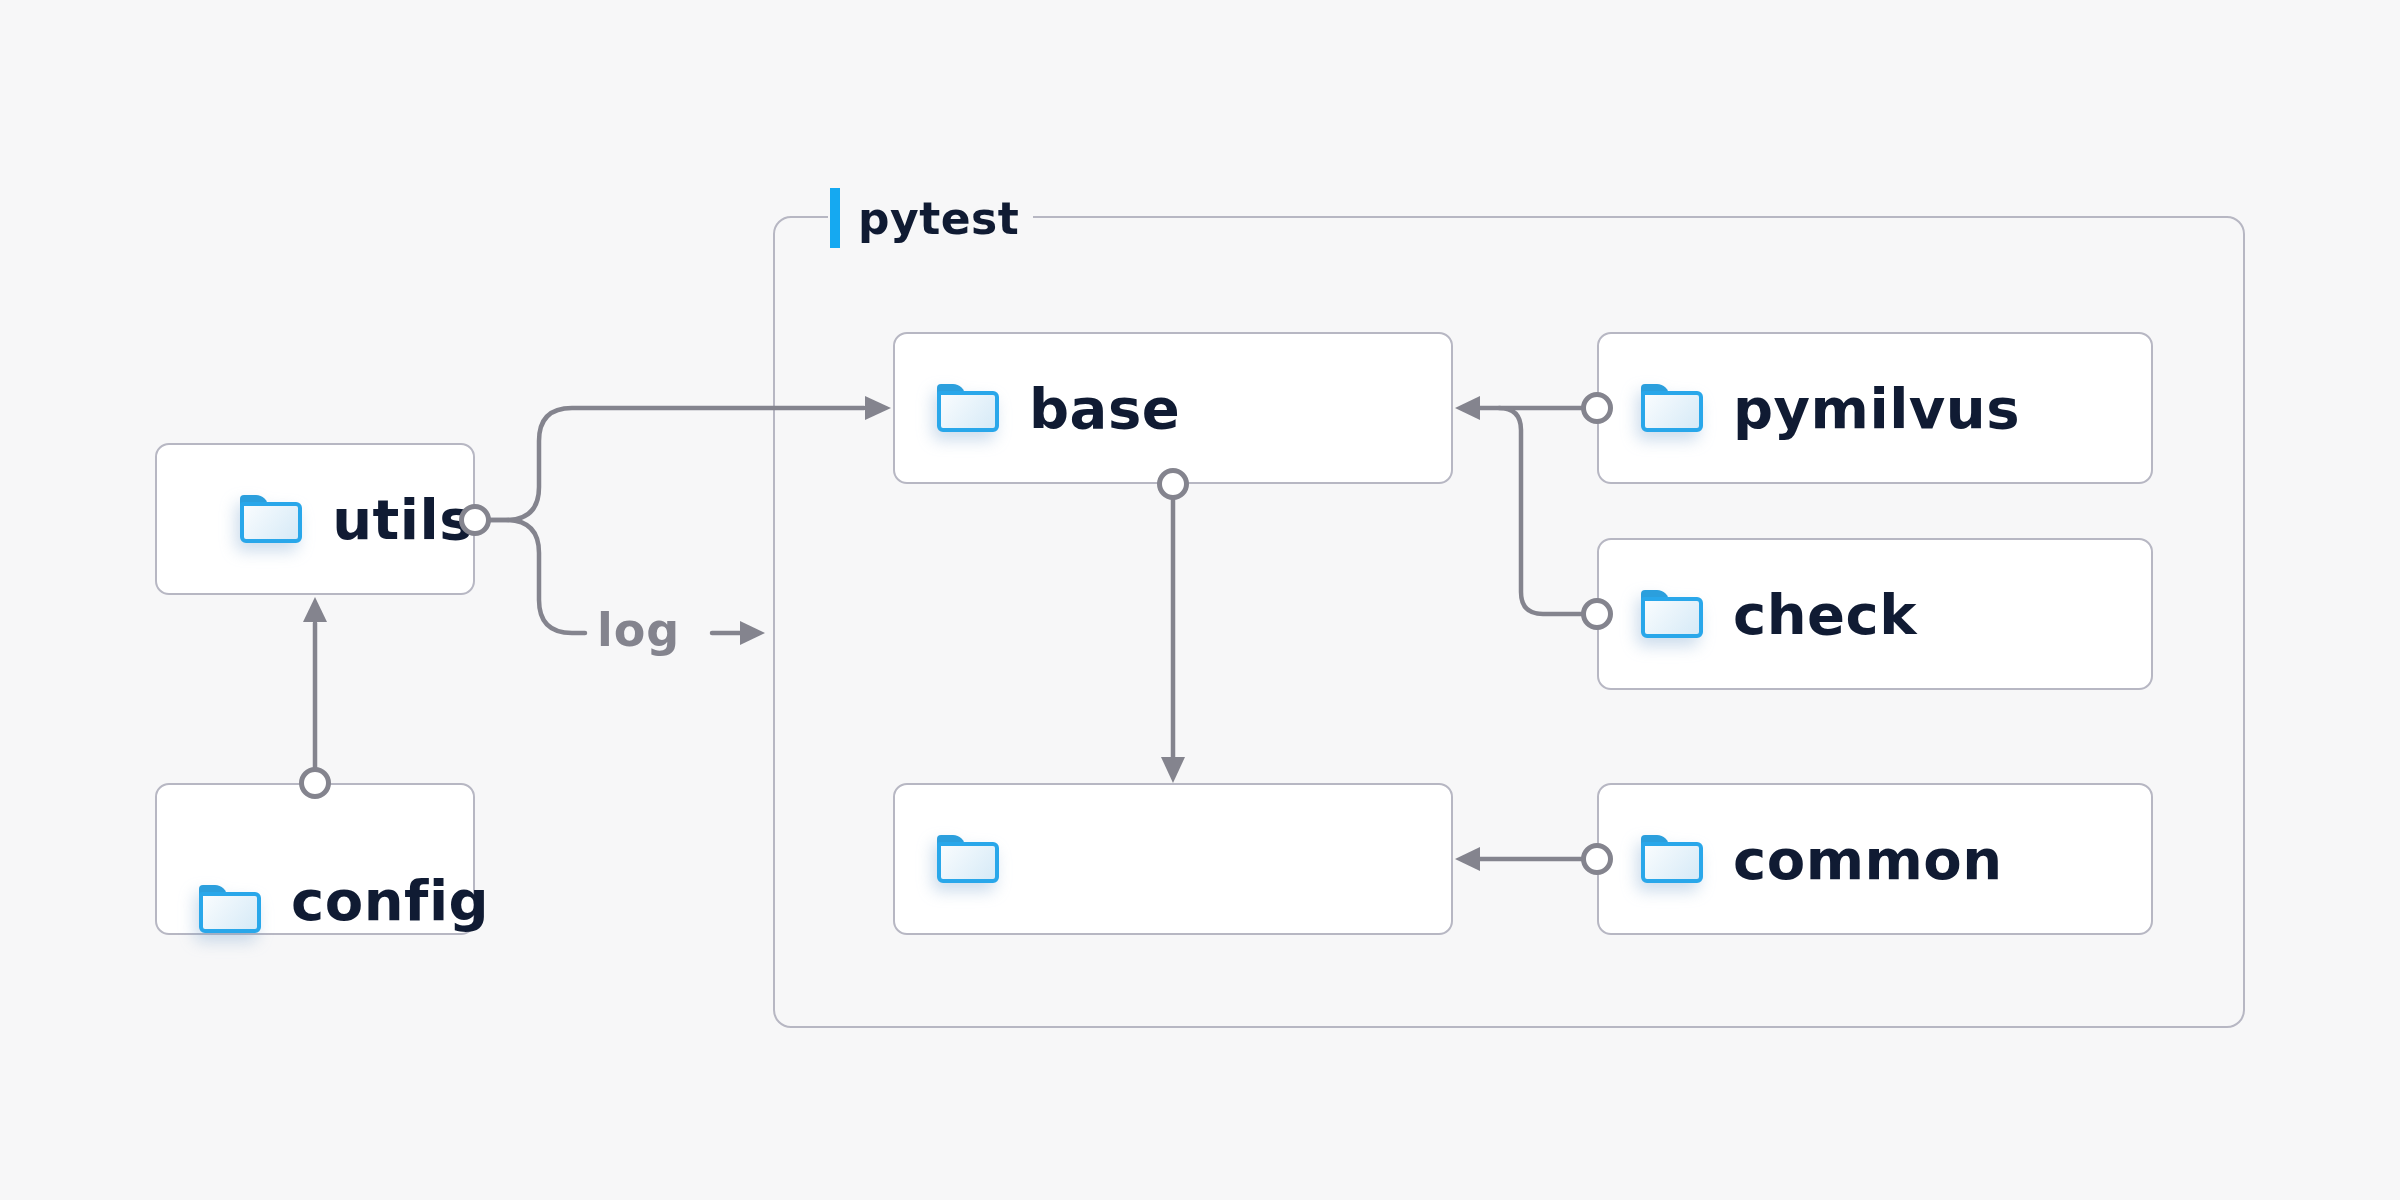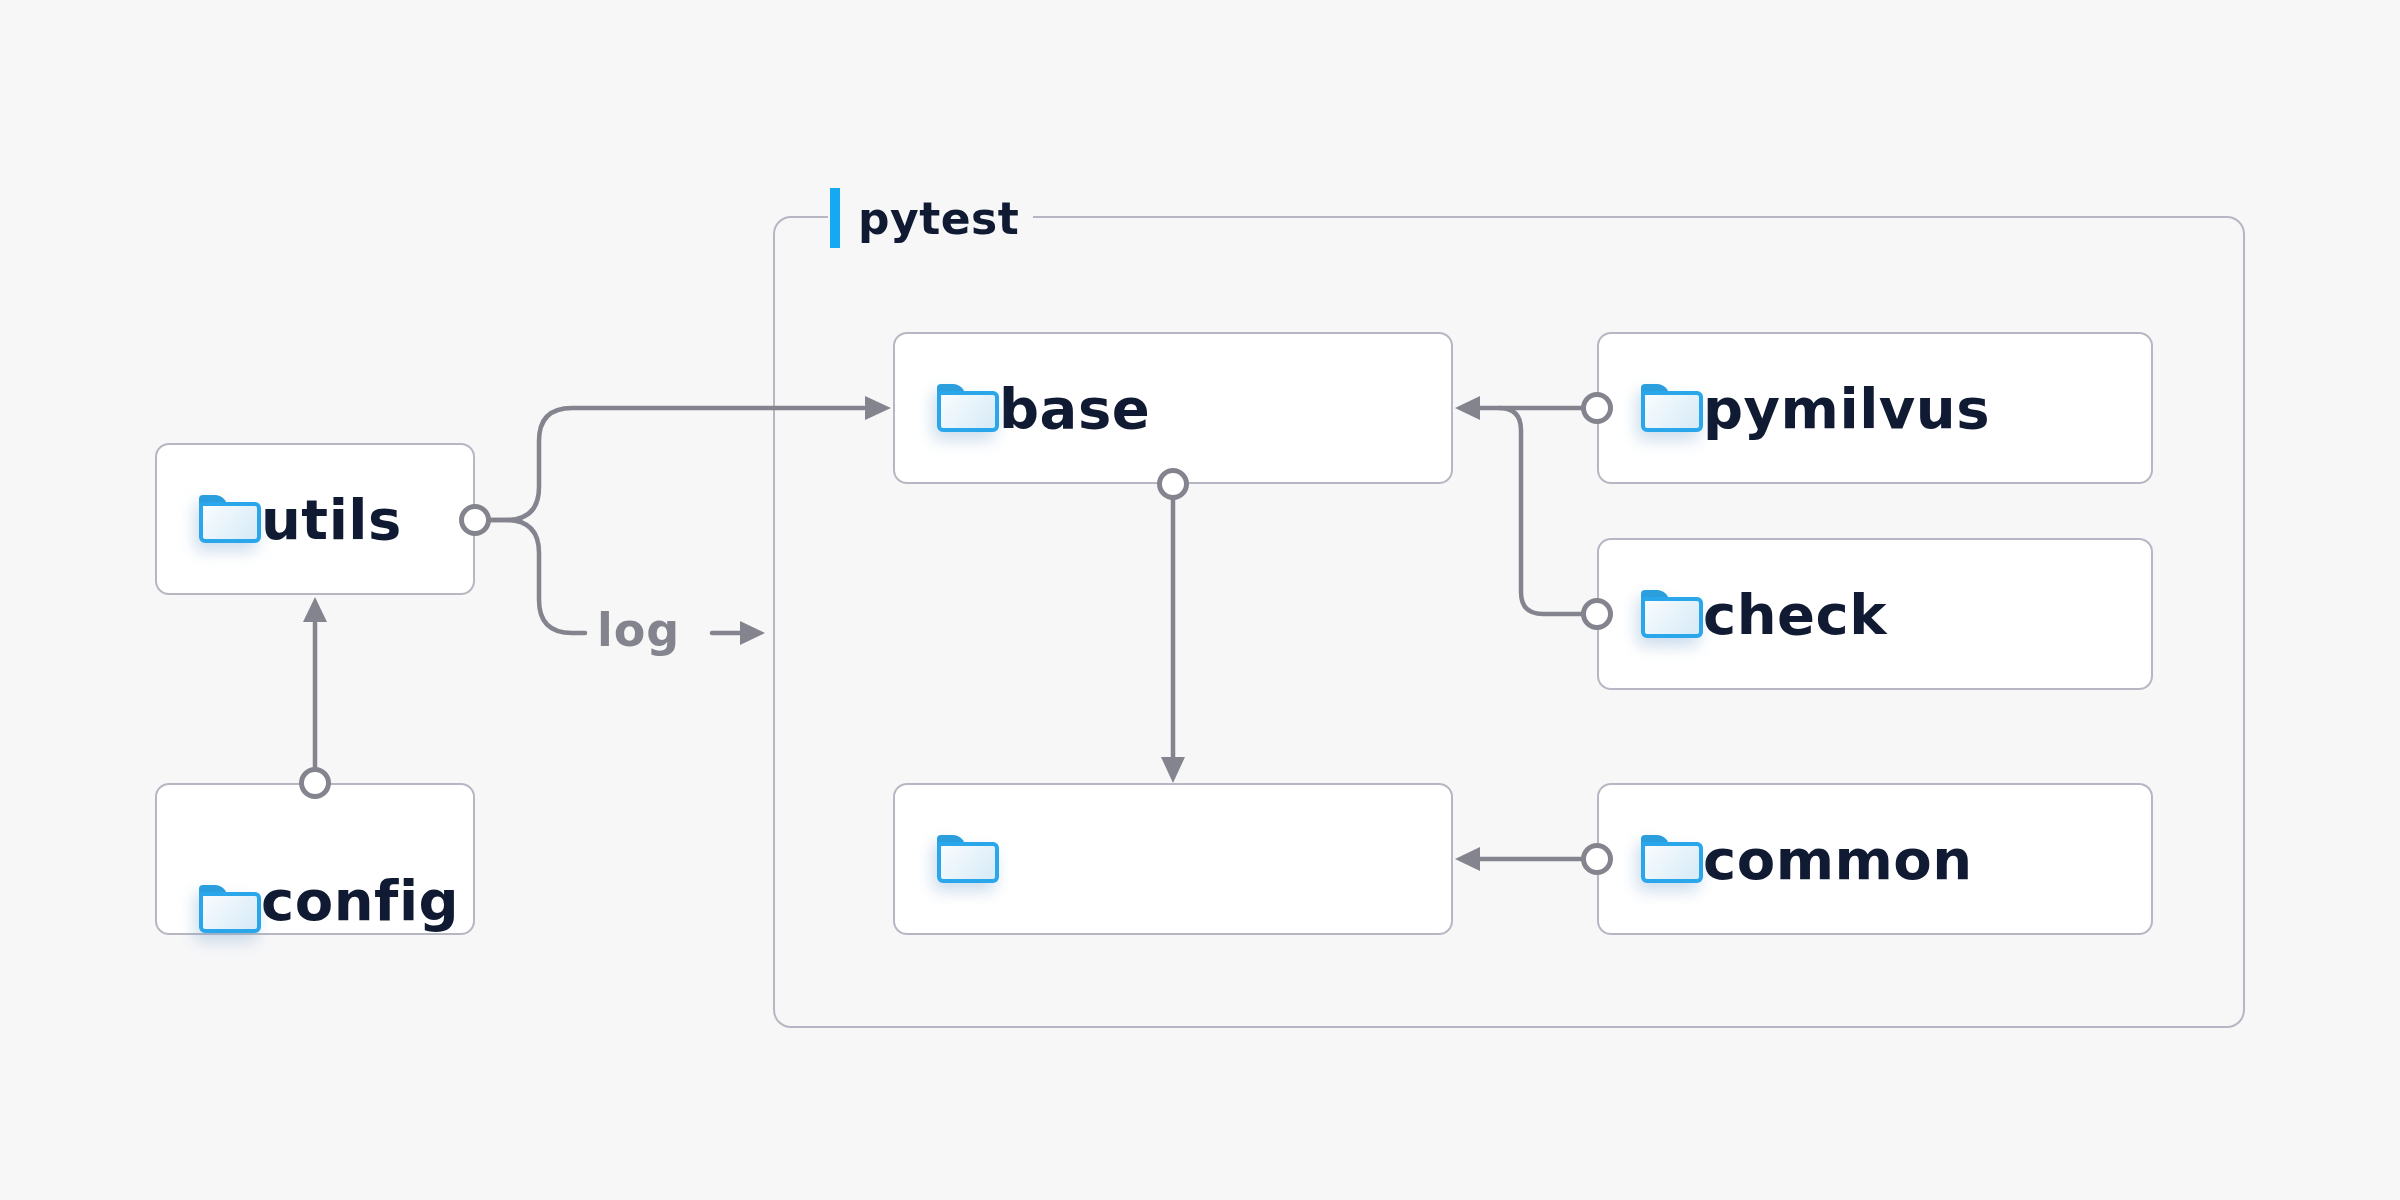--- a/index.html
+++ b/index.html
@@ -18,27 +18,27 @@
   .legend {
     position:absolute; left:53px; top:-30px; height:60px;
     display:flex; align-items:center; gap:18px;
     background:#f7f7f8; padding:0 14px 0 2px;text-align:center;
   }
   .legend .bar { width:10px; height:60px; background:#15a9f1; flex:0 0 auto; }
   .legend .text { font-size:44px; font-weight:700; color:#101b33; letter-spacing:.5px; }
 
   
   .node {
-    position:absolute; display:flex; align-items:center; 
+    position:absolute; display:flex; align-items:center; gap:30px;
     padding-left:42px; box-sizing:border-box;
     background:#ffffff; border:2.5px solid #b7b7c3; border-radius:14px;
   }
   .node .label { font-size:56px; font-weight:600; color:#101b33; letter-spacing:.5px; white-space:nowrap; }
 
-  #node-utils     { left:155px;  top:443px; width:320px; height:152px; }
+  #node-utils     { left:155px;  top:443px; width:320px; height:152px;justify-content:flex-end; }
   #node-config    { left:155px;  top:783px; width:320px; height:152px;align-items:flex-end; }
   #node-base      { left:893px;  top:332px; width:560px; height:152px; }
   #node-pymilvus  { left:1597px; top:332px; width:556px; height:152px; }
   #node-check     { left:1597px; top:538px; width:556px; height:152px; }
   #node-testcases { left:893px;  top:783px; width:560px; height:152px; }
   #node-common    { left:1597px; top:783px; width:556px; height:152px; }
 
   
   .folder { position:relative; width:62px; height:48px; flex:0 0 auto;
             filter:drop-shadow(-4px 8px 8px rgba(110,155,200,.35)); }

